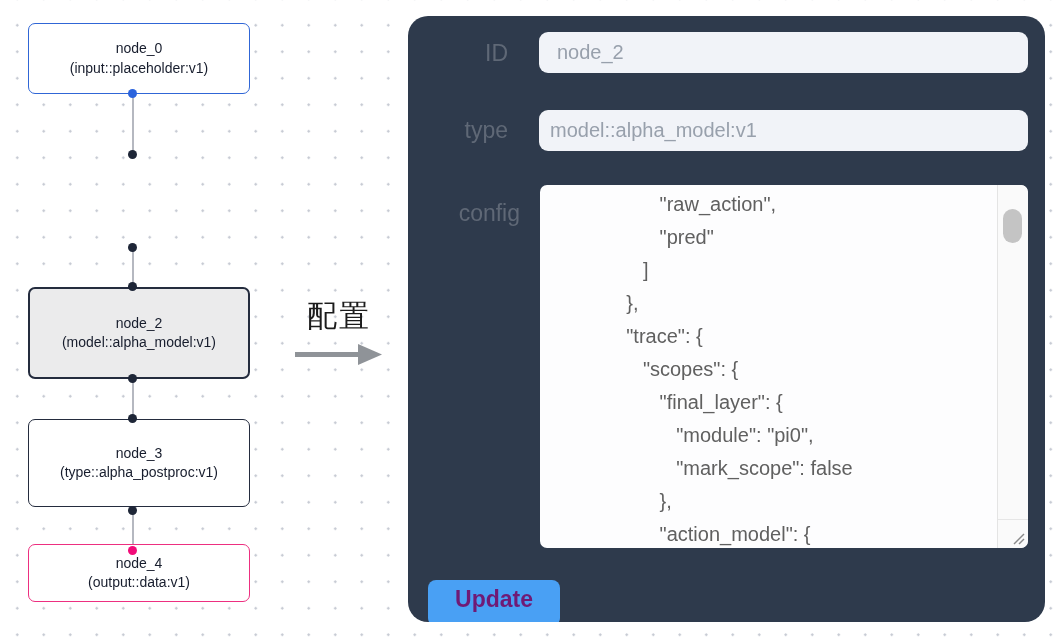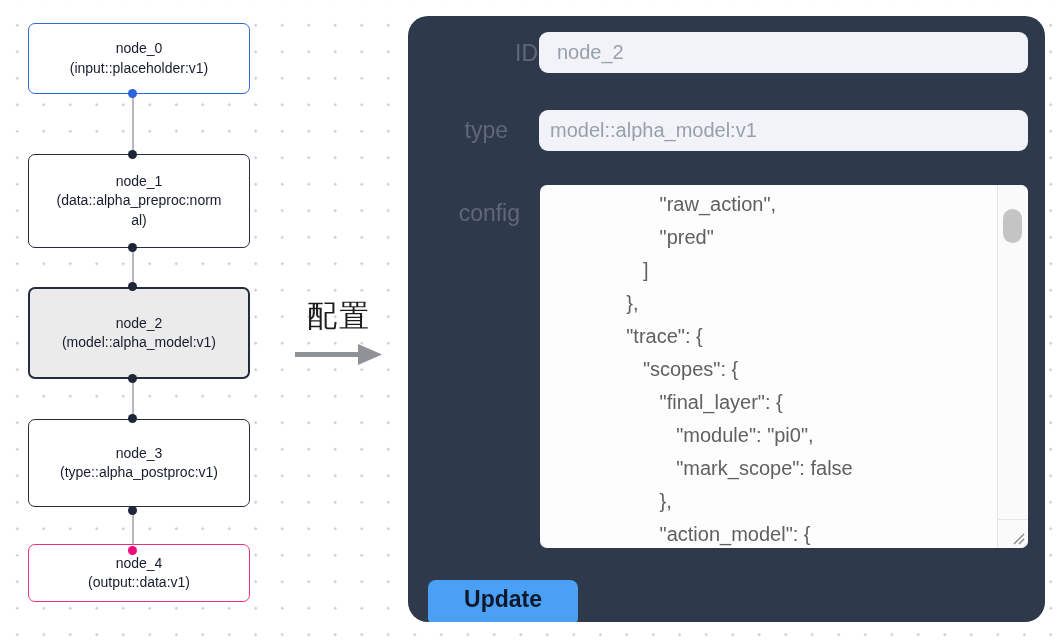--- a/index.html
+++ b/index.html
@@ -42,21 +42,21 @@
 
   
   .panel{
     position:absolute;left:408px;top:16px;width:637px;height:606px;
     background:#2e3a4c;border-radius:20px;overflow:hidden;
   }
   .field-label{
     position:absolute;left:0;width:100px;text-align:right;
     color:#5f6876;font-size:23px;
   }
-  .lbl-id{top:24px;padding-left:30px;}
+  .lbl-id{top:24px;}
   .lbl-type{top:101px;}
   .lbl-config{top:184px;padding-left:12px;}
   .tb{
     position:absolute;left:131px;width:489px;height:41px;box-sizing:border-box;
     background:#f1f3f8;border:none;outline:none;border-radius:9px;
     font-family:inherit;font-size:20px;color:#98a0ac;padding:0 18px;
   }
   .tb--id{top:16px;}
   .tb--type{top:94px;padding-left:11px;}
   .ta{
@@ -70,43 +70,39 @@
     font-size:20px;line-height:33px;color:#606060;
   }
   .scroll-track{
     position:absolute;top:0;right:0;width:31px;height:100%;
     background:#fafafa;border-left:1px solid #e4e4e4;border-radius:0 7px 7px 0;box-sizing:border-box;
   }
   .scroll-thumb{position:absolute;left:5px;top:24px;width:19px;height:34px;background:#c4c4c4;border-radius:10px;}
   .scroll-corner{position:absolute;left:0;bottom:0;width:100%;height:29px;border-top:1px solid #e6e6e6;box-sizing:border-box;}
   .resize-grip{position:absolute;right:3px;bottom:3px;}
   .update-btn{
-    position:absolute;left:20px;top:564px;width:150px;height:46px;
+    position:absolute;left:20px;top:564px;width:132px;height:46px;
     background:#49a0f4;border:none;border-radius:8px;
-    color:#0f172a;font-family:inherit;font-size:23px;font-weight:700;
+    color:#701a75;font-family:inherit;font-size:23px;font-weight:700;
     padding:0 0 8px 0;cursor:pointer;
   }
 </style>
 </head>
 <body>
 
 <div class="graph">
 
   <div class="edge edge--0"></div>
   <div class="edge edge--1"></div>
   <div class="edge edge--2"></div>
   <div class="edge edge--3"></div>
 
   <div class="node node--0">
     <span>node_0</span>
     <span class="sub">(input::placeholder:v1)</span>
-  </div>
-  <div class="node node--1">
-    <span>node_1</span>
-    <span class="sub">(data::alpha_preproc:normal)</span>
   </div>
   <div class="node node--2">
     <span>node_2</span>
     <span class="sub">(model::alpha_model:v1)</span>
   </div>
   <div class="node node--3">
     <span>node_3</span>
     <span class="sub">(type::alpha_postproc:v1)</span>
   </div>
   <div class="node node--4">

